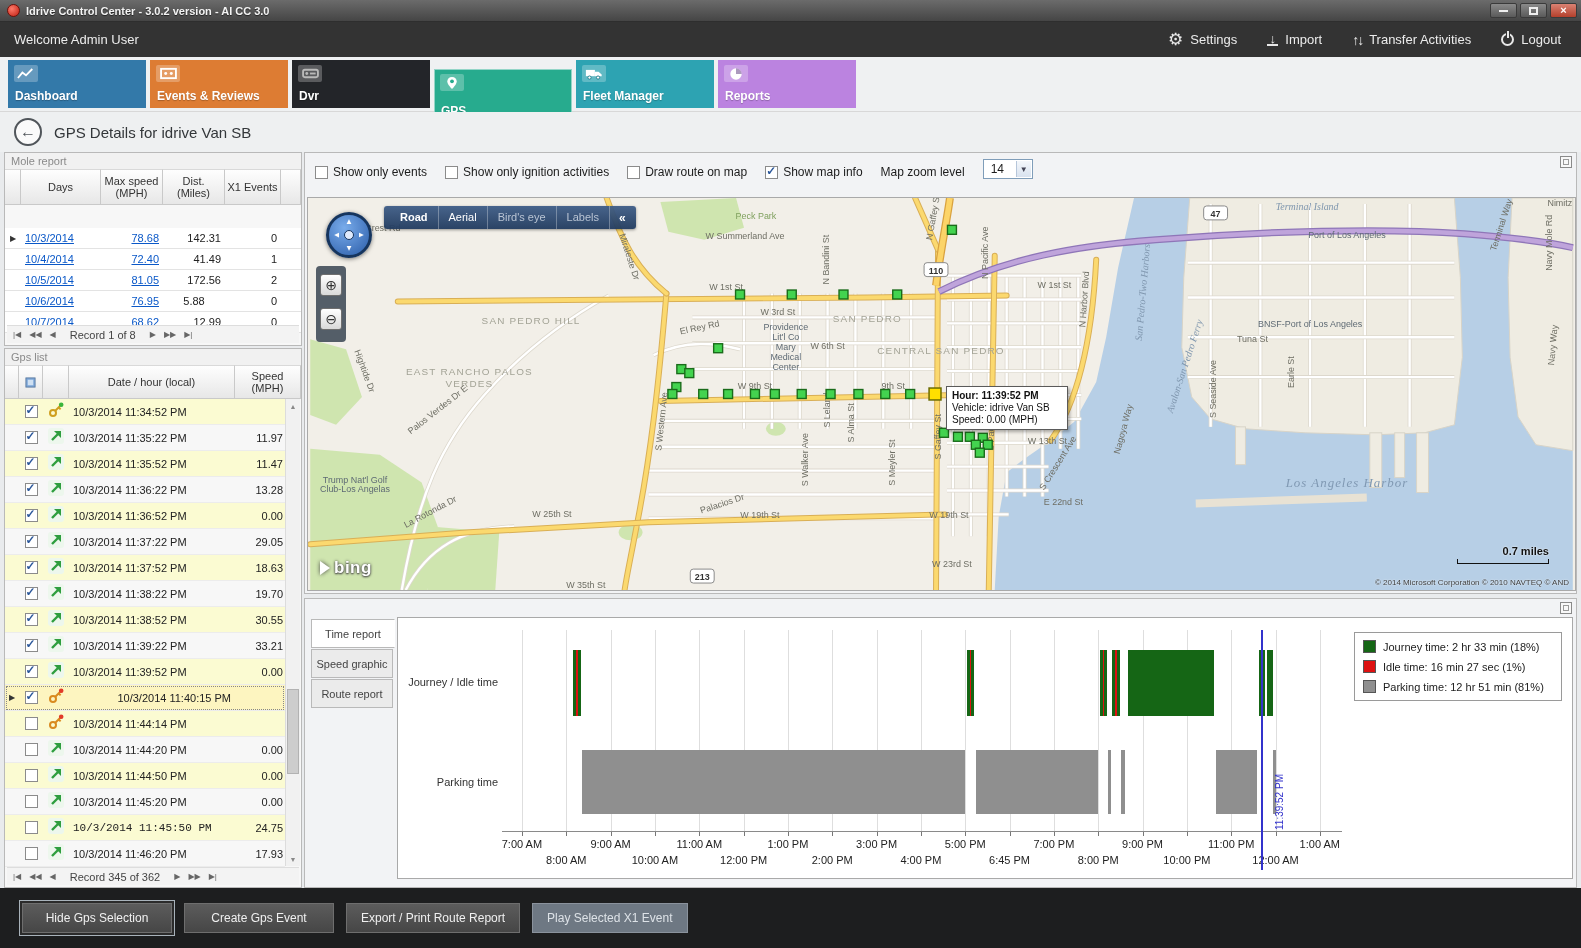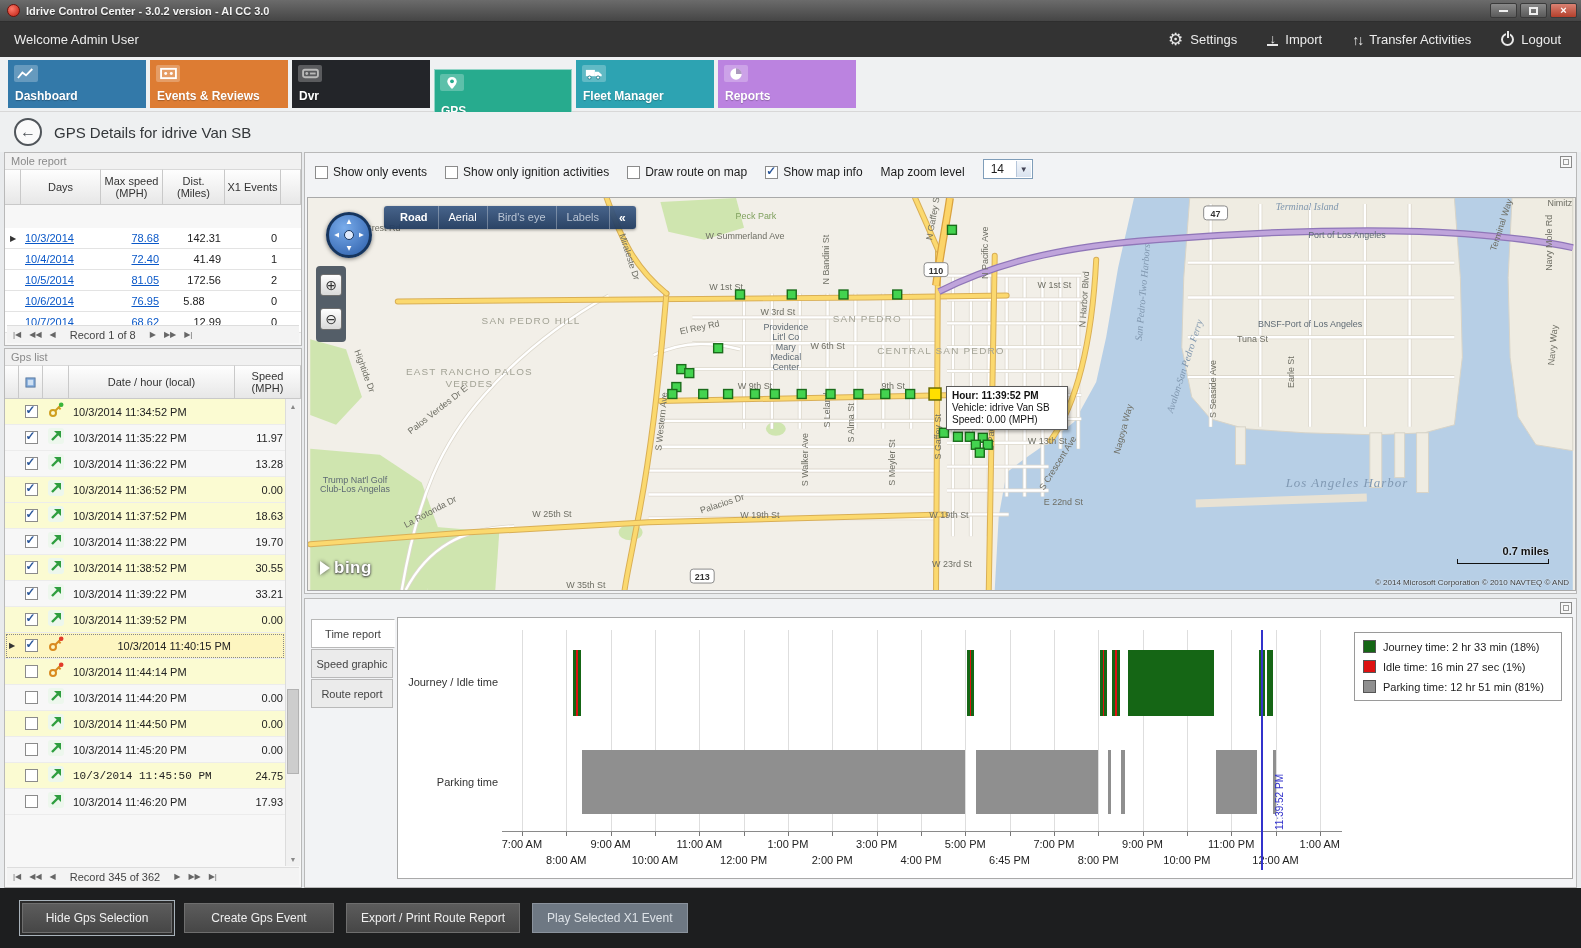--- a/index.html
+++ b/index.html
@@ -345,20 +345,35 @@
           <div style="width: 26px; flex: 0 0 auto; display: flex; justify-content: center; align-items: center;">
             <span><svg viewBox="0 0 16 16" width="16" height="16">
                 <rect width="16" height="16" rx="3" fill="#edf7ed"></rect>
                 <polygon points="6,3 13,3 13,10" fill="#2f9e3f"></polygon>
                 <line x1="11" y1="5" x2="4" y2="12" stroke="#2f9e3f" stroke-width="2.4"></line>
               </svg></span>
           </div>
           <div class="td" style="width: 166px; flex: 0 0 auto;">10/3/2014 11:35:22 PM</div>
           <div class="td" style="width: 52px; flex: 0 0 auto; text-align: right;">11.97</div>
         </div>
+        <div class="grow alt">
+          <div class="ind" style="width: 14px; flex: 0 0 auto;"></div>
+          <div style="width: 24px; flex: 0 0 auto; display: flex; justify-content: center;">
+            <span class="cbx checked"></span>
+          </div>
+          <div style="width: 26px; flex: 0 0 auto; display: flex; justify-content: center; align-items: center;">
+            <span><svg viewBox="0 0 16 16" width="16" height="16">
+                <rect width="16" height="16" rx="3" fill="#edf7ed"></rect>
+                <polygon points="6,3 13,3 13,10" fill="#2f9e3f"></polygon>
+                <line x1="11" y1="5" x2="4" y2="12" stroke="#2f9e3f" stroke-width="2.4"></line>
+              </svg></span>
+          </div>
+          <div class="td" style="width: 166px; flex: 0 0 auto;">10/3/2014 11:35:52 PM</div>
+          <div class="td" style="width: 52px; flex: 0 0 auto; text-align: right;">11.47</div>
+        </div>
         <div class="grow">
           <div class="ind" style="width: 14px; flex: 0 0 auto;"></div>
           <div style="width: 24px; flex: 0 0 auto; display: flex; justify-content: center;">
             <span class="cbx checked"></span>
           </div>
           <div style="width: 26px; flex: 0 0 auto; display: flex; justify-content: center; align-items: center;">
             <span><svg viewBox="0 0 16 16" width="16" height="16">
                 <rect width="16" height="16" rx="3" fill="#edf7ed"></rect>
                 <polygon points="6,3 13,3 13,10" fill="#2f9e3f"></polygon>
                 <line x1="11" y1="5" x2="4" y2="12" stroke="#2f9e3f" stroke-width="2.4"></line>
@@ -374,20 +389,35 @@
           </div>
           <div style="width: 26px; flex: 0 0 auto; display: flex; justify-content: center; align-items: center;">
             <span><svg viewBox="0 0 16 16" width="16" height="16">
                 <rect width="16" height="16" rx="3" fill="#edf7ed"></rect>
                 <polygon points="6,3 13,3 13,10" fill="#2f9e3f"></polygon>
                 <line x1="11" y1="5" x2="4" y2="12" stroke="#2f9e3f" stroke-width="2.4"></line>
               </svg></span>
           </div>
           <div class="td" style="width: 166px; flex: 0 0 auto;">10/3/2014 11:36:52 PM</div>
           <div class="td" style="width: 52px; flex: 0 0 auto; text-align: right;">0.00</div>
+        </div>
+        <div class="grow">
+          <div class="ind" style="width: 14px; flex: 0 0 auto;"></div>
+          <div style="width: 24px; flex: 0 0 auto; display: flex; justify-content: center;">
+            <span class="cbx checked"></span>
+          </div>
+          <div style="width: 26px; flex: 0 0 auto; display: flex; justify-content: center; align-items: center;">
+            <span><svg viewBox="0 0 16 16" width="16" height="16">
+                <rect width="16" height="16" rx="3" fill="#edf7ed"></rect>
+                <polygon points="6,3 13,3 13,10" fill="#2f9e3f"></polygon>
+                <line x1="11" y1="5" x2="4" y2="12" stroke="#2f9e3f" stroke-width="2.4"></line>
+              </svg></span>
+          </div>
+          <div class="td" style="width: 166px; flex: 0 0 auto;">10/3/2014 11:37:22 PM</div>
+          <div class="td" style="width: 52px; flex: 0 0 auto; text-align: right;">29.05</div>
         </div>
         <div class="grow alt">
           <div class="ind" style="width: 14px; flex: 0 0 auto;"></div>
           <div style="width: 24px; flex: 0 0 auto; display: flex; justify-content: center;">
             <span class="cbx checked"></span>
           </div>
           <div style="width: 26px; flex: 0 0 auto; display: flex; justify-content: center; align-items: center;">
             <span><svg viewBox="0 0 16 16" width="16" height="16">
                 <rect width="16" height="16" rx="3" fill="#edf7ed"></rect>
                 <polygon points="6,3 13,3 13,10" fill="#2f9e3f"></polygon>

